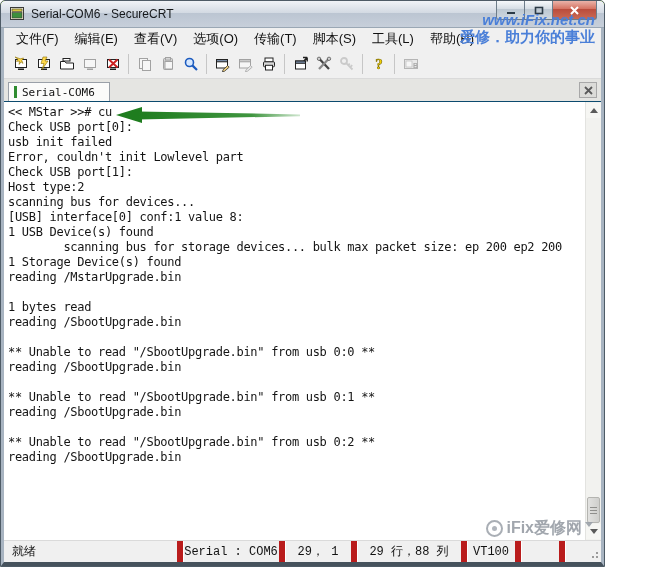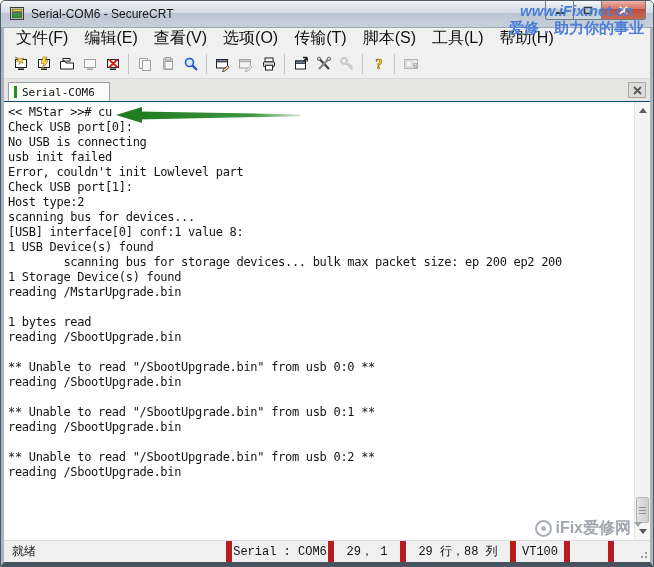--- a/index.html
+++ b/index.html
@@ -2,21 +2,21 @@
 <html style="--accent_green: #2e8b2e; --watermark_blue: #4a7fd8; --close_button_red: #bb4c3c; --arrow_green: #1f7d1f; --terminal_bg: #ffffff; --terminal_text: #141414;"><head>
 <meta charset="utf-8">
 <style>
   * { box-sizing: border-box; }
   html,body { margin:0; padding:0; }
   body {
     width:654px; height:567px; overflow:hidden; background:#fff;
     font-family:"Liberation Sans", sans-serif;
   }
   .win {
-    position:relative; width:654px; height:567px;
+    position:relative; width:605px; height:567px;
     border:1px solid #4e5b66; border-radius:5px 5px 0 0;
     display:flex; flex-direction:column; background:#bef264; overflow:hidden;
   }
   
   .titlebar {
     height:27px; flex:0 0 27px; position:relative;
     background:linear-gradient(#f0f3f7,#d3dae3 45%,#bbc5d2 46%,#c7cfda);
     display:flex; align-items:center; padding:0 8px 0 8px;
     border-radius:4px 4px 0 0; border-bottom:1px solid #9aa7b4;
   }
@@ -35,21 +35,21 @@
     background:linear-gradient(#eab3a9,#d5705f 45%,#bb4c3c 46%,#c96a54);
   }
   
   .frame {
     flex:1; display:flex; flex-direction:column; min-height:0;
     border-left:3px solid #a8b4c1; border-right:3px solid #a8b4c1;
     border-bottom:4px solid #46525c; background:#f0f0f0;
   }
   
   .menubar { height:21px; flex:0 0 21px; display:flex; align-items:center; padding-left:4px; background:#f0f0f0; }
-  .menu-item { font-size:16px; color:#111; padding:2px 8px; white-space:nowrap; cursor:default; }
+  .menu-item { font-size:13px; color:#111; padding:2px 8px; white-space:nowrap; cursor:default; }
   
   .toolbar {
     height:30px; flex:0 0 30px; display:flex; align-items:center;
     padding-left:5px; background:#f0f0f0; border-bottom:1px solid #dadada;
   }
   .tb-btn { width:23px; height:23px; display:flex; align-items:center; justify-content:center; }
   .tb-btn svg { width:16px; height:16px; }
   .tb-btn.disabled { filter:grayscale(1) opacity(.38); }
   .tb-sep { width:1px; height:20px; background:#c6c6c6; margin:0 4px; flex:0 0 1px; }
   
@@ -103,21 +103,21 @@
   .sb-emul { width:54px; }
   .sb-e1 { width:44px; }
   .sb-e2 { width:28px; }
   .sb-grip { width:14px; border-left:none; box-shadow:none;
     background:
       radial-gradient(circle at 10px 16px,#9a9a9a 1px,transparent 1.5px),
       radial-gradient(circle at 6px 16px,#9a9a9a 1px,transparent 1.5px),
       radial-gradient(circle at 10px 12px,#9a9a9a 1px,transparent 1.5px);
   }
   
-  .wm-top { position:absolute; top:2px; right:9px; text-align:center; z-index:60; pointer-events:none;
+  .wm-top { position:absolute; top:11px; right:9px; text-align:right; z-index:60; pointer-events:none;
             color:var(--watermark_blue,#4a7fd8); }
   .wm-top .l1 { font-style:italic; font-weight:bold; font-size:15px; line-height:16px; }
   .wm-top .l2 { font-weight:bold; font-size:15px; line-height:17px; }
   .wm-bottom {
     position:absolute; right:8px; bottom:1px; z-index:40; display:flex; align-items:center; gap:3px;
     color:#979da5; font-weight:bold; font-size:16px; opacity:.9; pointer-events:none;
   }
   .wm-logo { width:17px; height:17px; border-radius:50%; border:2px solid #a0a6ad; position:relative; }
   .wm-logo::after { content:""; position:absolute; left:4px; top:4px; width:5px; height:5px; border-radius:50%; background:#a8aeb5; }
   .wm-tri { width:0; height:0; border-left:4px solid transparent; border-right:4px solid transparent; border-top:5px solid #9aa0a8; margin-top:-8px; }
@@ -296,21 +296,20 @@
         <svg width="9" height="9" viewBox="0 0 9 9">
             <path d="M1,1 L8,8 M8,1 L1,8" stroke="#5a5a5a" stroke-width="1.8"></path>
           </svg>
       </div>
     </div>
 
     <div class="termwrap">
       <div class="terminal">
           <div class="term-line">&lt;&lt; MStar &gt;&gt;# cu</div>
           <div class="term-line">Check USB port[0]:</div>
-          <div class="term-line">No USB is connecting</div>
           <div class="term-line">usb init failed</div>
           <div class="term-line">Error, couldn't init Lowlevel part</div>
           <div class="term-line">Check USB port[1]:</div>
           <div class="term-line">Host type:2</div>
           <div class="term-line">scanning bus for devices...</div>
           <div class="term-line">[USB] interface[0] conf:1 value 8:</div>
           <div class="term-line">1 USB Device(s) found</div>
           <div class="term-line">        scanning bus for storage devices... bulk max packet size: ep 200 ep2 200</div>
           <div class="term-line">1 Storage Device(s) found</div>
           <div class="term-line">reading /MstarUpgrade.bin</div>

